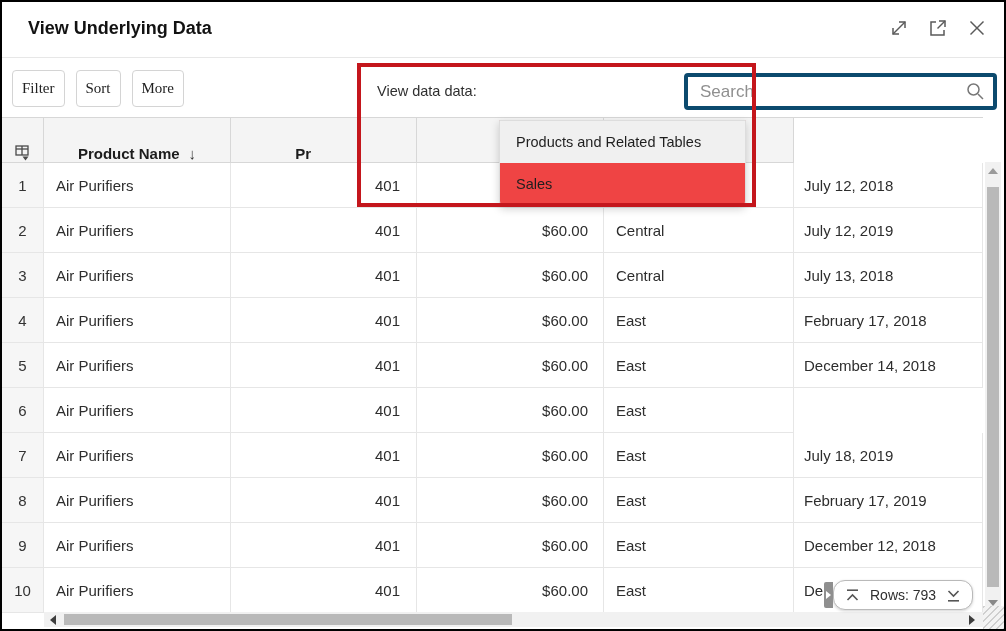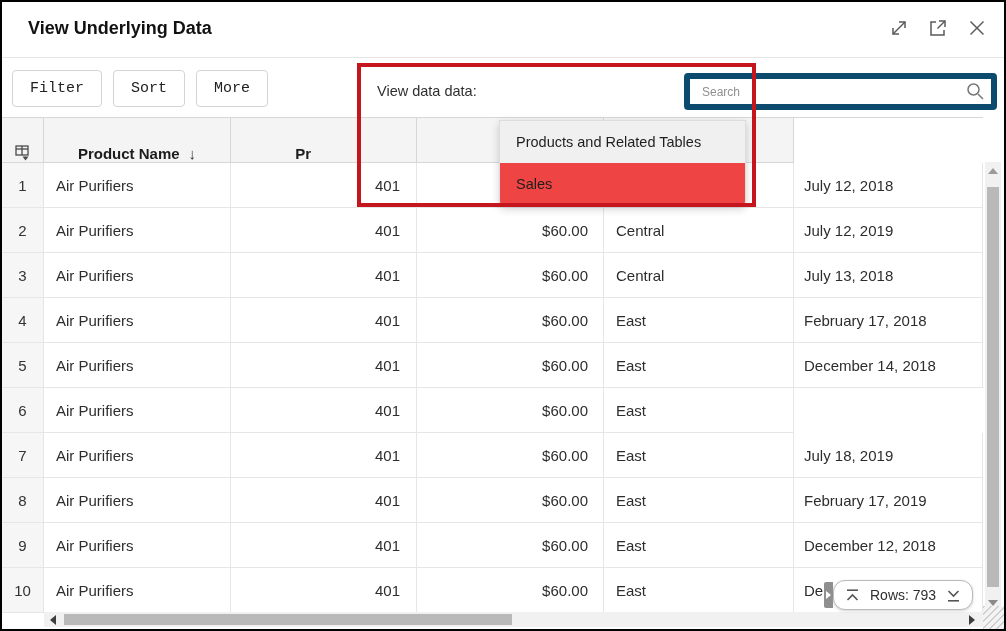--- a/index.html
+++ b/index.html
@@ -12,31 +12,31 @@
   
   .titlebar { position:absolute; left:0; top:0; width:100%; height:56px;
               border-bottom:1px solid #e7e7e7; background:#fff; }
   .title { position:absolute; left:26px; top:16px; font-size:18px; font-weight:bold; color:#121212; }
   .win-icons { position:absolute; right:16px; top:15px; display:flex; gap:17px; align-items:center; }
   .win-btn { width:22px; height:22px; color:#5a5a5a; cursor:pointer; }
   .win-btn svg { width:100%; height:100%; display:block; }
 
   
   .left-btns { position:absolute; left:10px; top:68px; display:flex; gap:11px; }
-  .btn { height:37px; padding:0 17px; background:#fff; border:1px solid #d4d4d4; border-radius:4px;
+  .btn { height:37px; padding:0 9px; background:#fff; border:1px solid #d4d4d4; border-radius:4px;
          font-size:15px; color:#222; display:flex; align-items:center; cursor:pointer;
-         font-family:Liberation Mono, monospace; }
+         font-family:Liberation Serif, serif; }
   .vdf-label { position:absolute; left:375px; top:81px; font-size:14.5px; color:#2f2f2f; }
   .select { position:absolute; left:497px; top:71px; width:181px; height:37px; background:#fefefe;
             border:1px solid #cfcfcf; border-radius:4px; display:flex; align-items:center;
             justify-content:space-between; padding:0 12px; font-size:14.5px; color:#333; cursor:pointer; }
   .select .chev { width:14px; height:9px; color:#555; }
   .search-wrap { position:absolute; left:682px; top:71px; width:313px; height:37px; }
-  .search-wrap input { width:100%; height:100%; border:6px solid #0c4a6e; border-radius:4px;
-            padding:0 36px 0 12px; font-size:12px; color:#333; outline:none;
+  .search-wrap input { width:100%; height:100%; border:4px solid #0c4a6e; border-radius:4px;
+            padding:0 36px 0 12px; font-size:17px; color:#333; outline:none;
             font-family:"Liberation Sans", sans-serif; }
   .search-wrap input::placeholder { color:#8f8f8f; }
   .search-icon { position:absolute; right:12px; top:8px; width:20px; height:20px; color:#777; }
 
   
   .table { position:absolute; left:0; top:115px; width:981px; border-top:1px solid #d7d7d7; }
   .hrow, .trow { display:grid; grid-template-columns:42px 187px 186px 187px 190px 189px; height:45px; }
   .hrow > div { background:#f4f4f4; border-right:1px solid #d7d7d7; border-bottom:1px solid #d7d7d7;
                 display:flex; align-items:flex-end; font-size:15px; font-weight:bold; color:#1c1c1c;
                 padding:0 12px; white-space:nowrap; overflow:hidden; }

